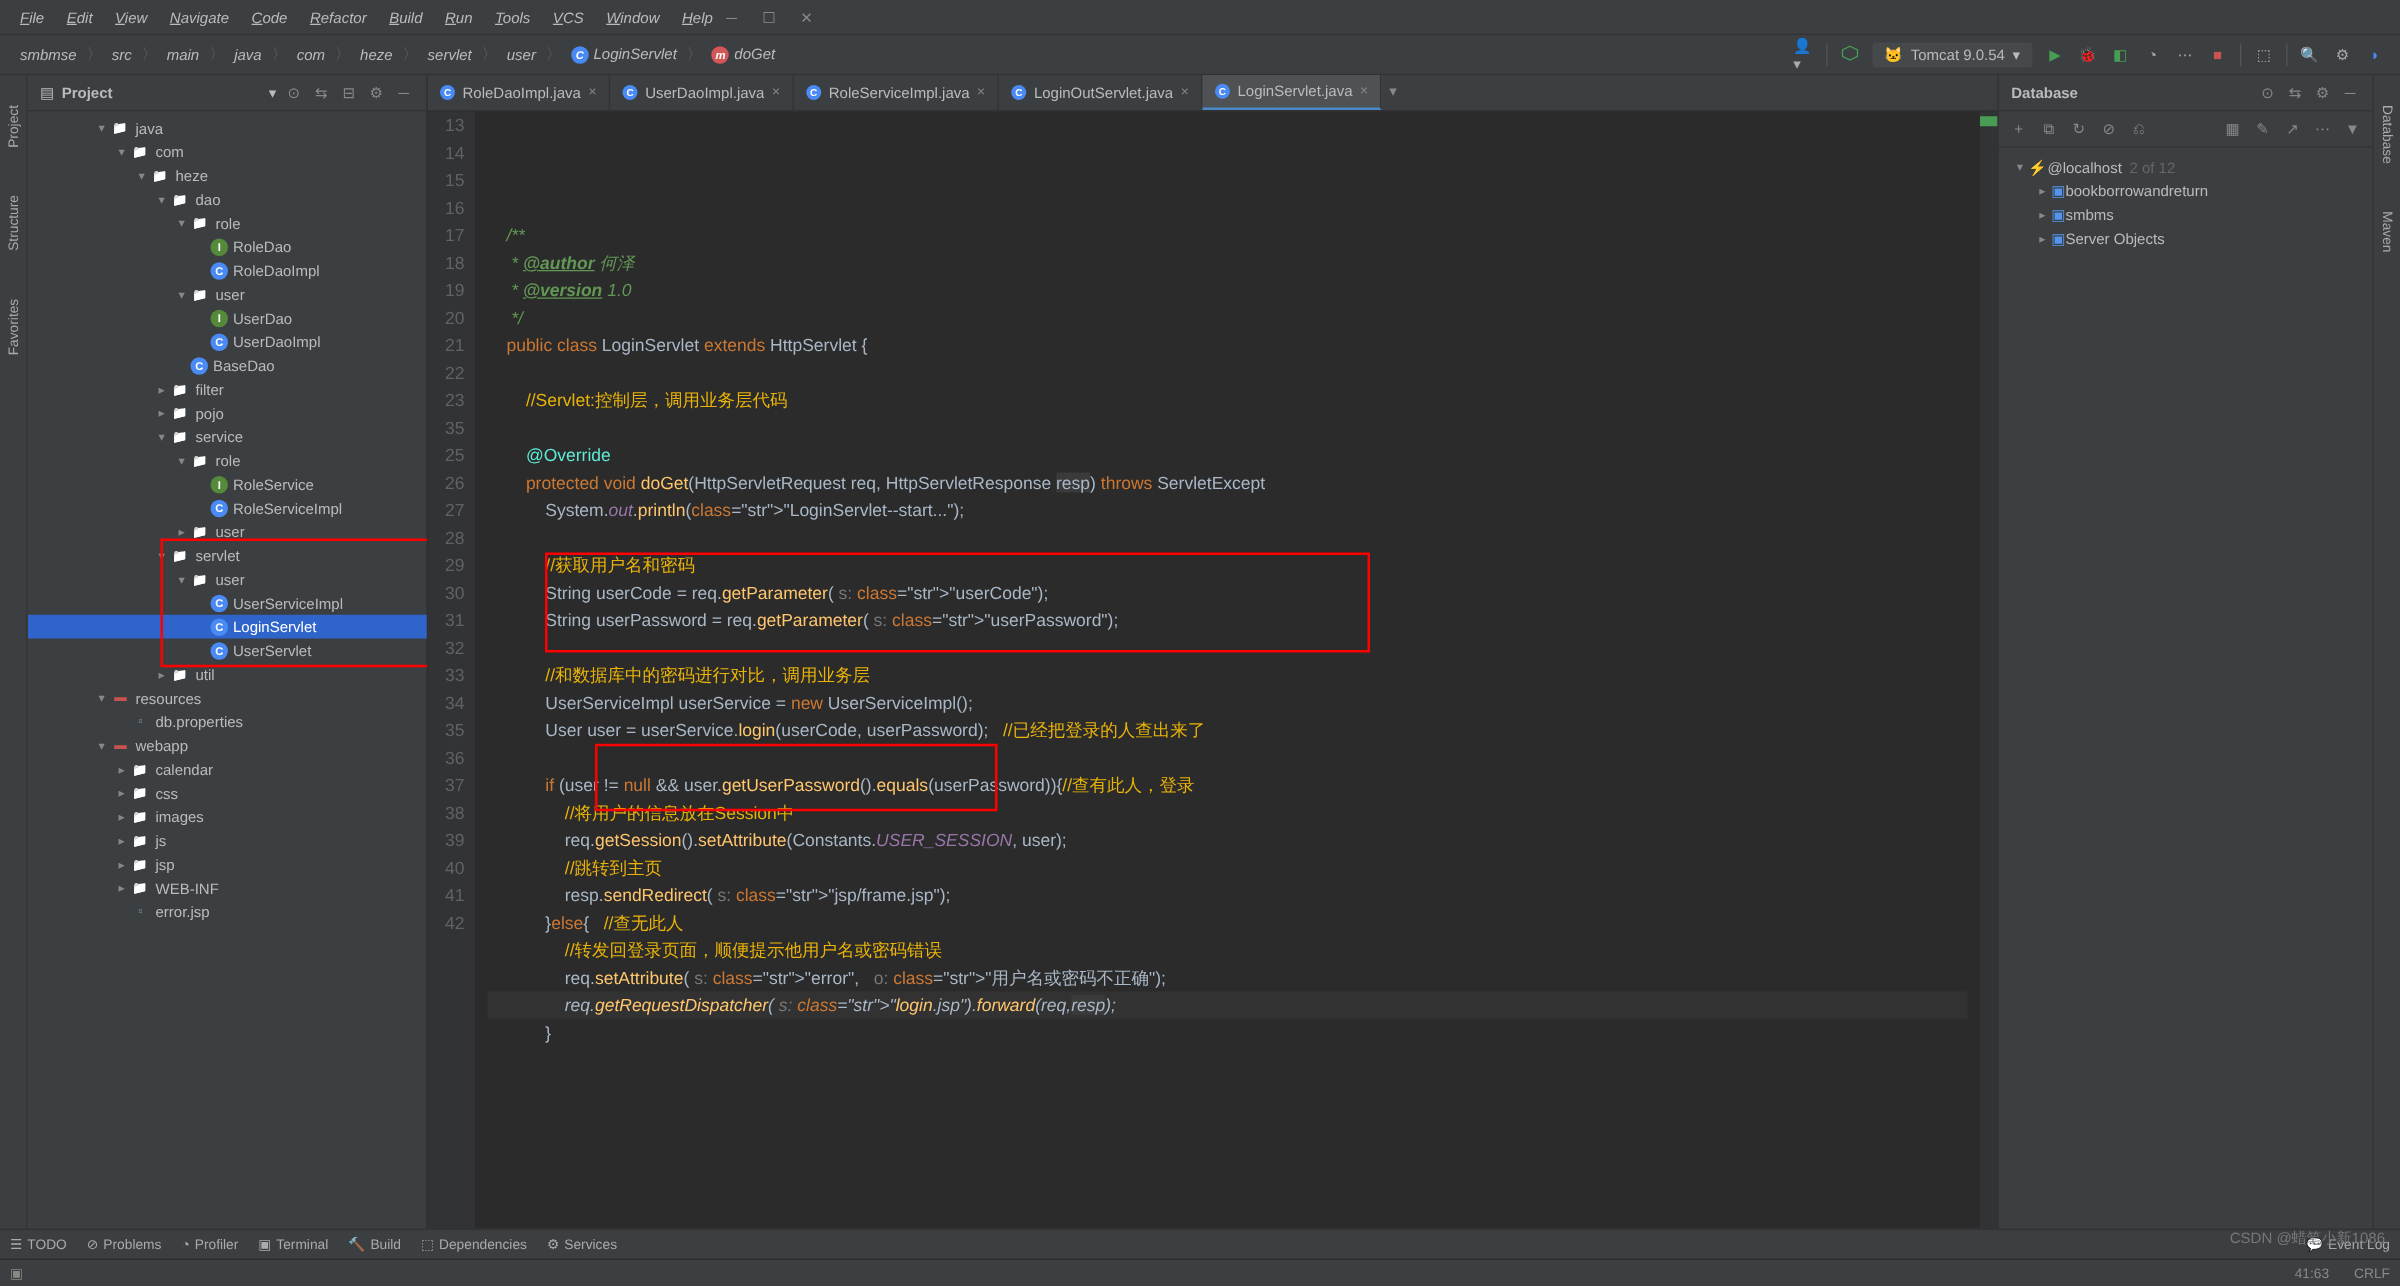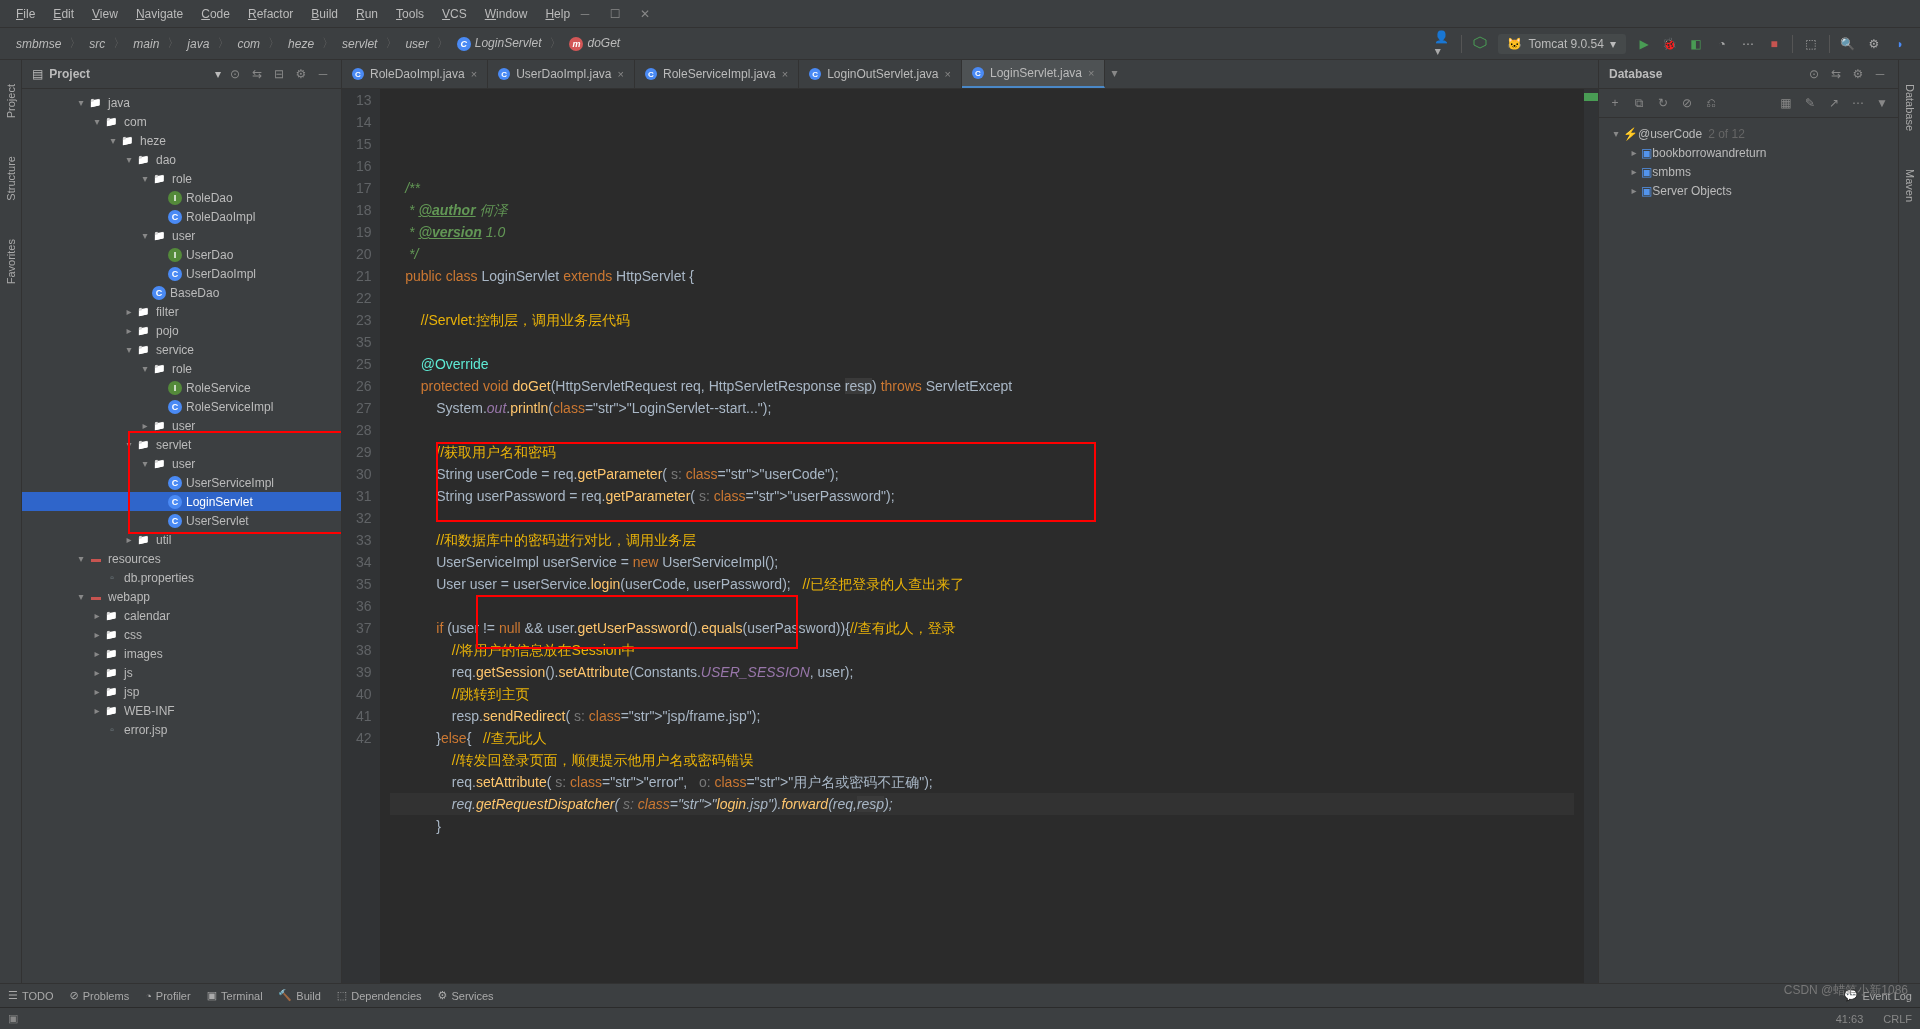--- a/index.html
+++ b/index.html
@@ -2,21 +2,21 @@
 <html><head>
 <meta charset="utf-8">
 <style>
 * { margin: 0; padding: 0; box-sizing: border-box; font-family: 'Segoe UI', Arial, sans-serif; }
 body { background: #3c3f41; color: #bbb; font-size: 12px; overflow: hidden; }
 .app { display: flex; flex-direction: column; height: 100vh; }
 
 
 .titlebar { display: flex; align-items: center; background: #3c3f41; padding: 0 8px; height: 28px; border-bottom: 1px solid #323232; }
 .titlebar .menu { display: flex; gap: 2px; }
-.titlebar .menu-item { padding: 4px 8px; cursor: pointer; color: #bbb; }
+.titlebar .menu-item { padding: 4px 8px; cursor: pointer; color: #bbb; font-style: italic; }
 .titlebar .menu-item u { text-decoration: underline; }
 .titlebar .title-text { flex: 1; text-align: center; color: #888; }
 .titlebar .win-controls { display: flex; gap: 16px; padding-right: 8px; }
 .titlebar .win-btn { width: 14px; height: 14px; color: #888; cursor: pointer; display: flex; align-items: center; justify-content: center; }
 
 
 .navbar { display: flex; align-items: center; background: #3c3f41; padding: 4px 12px; height: 32px; border-bottom: 1px solid #323232; }
 .breadcrumbs { display: flex; align-items: center; gap: 4px; flex: 1; }
 .crumb { color: #bbb; padding: 2px 4px; font-style: italic; }
 .crumb-sep { color: #666; }
@@ -501,21 +501,21 @@
         <span class="dbicon" style="margin-left:auto">▦</span>
         <span class="dbicon">✎</span>
         <span class="dbicon">↗</span>
         <span class="dbicon">⋯</span>
         <span class="dbicon">▼</span>
       </div>
       <div class="db-tree" id="db-tree">
           <div class="tree-row">
             <span class="tree-arrow">▾</span>
             <span style="color:#5394ec">⚡</span> 
-            <span class="tree-label">@userCode</span> 
+            <span class="tree-label">@localhost</span> 
             <span style="color:#666;margin-left:6px">2 of 12</span>
           </div>
           <div class="tree-row">
             <span class="tree-indent" style="width:18px"></span>
             <span class="tree-arrow">▸</span>
             <span style="color:#5394ec">▣</span> 
             <span class="tree-label">bookborrowandreturn</span>
           </div>
           <div class="tree-row">
             <span class="tree-indent" style="width:18px"></span>

